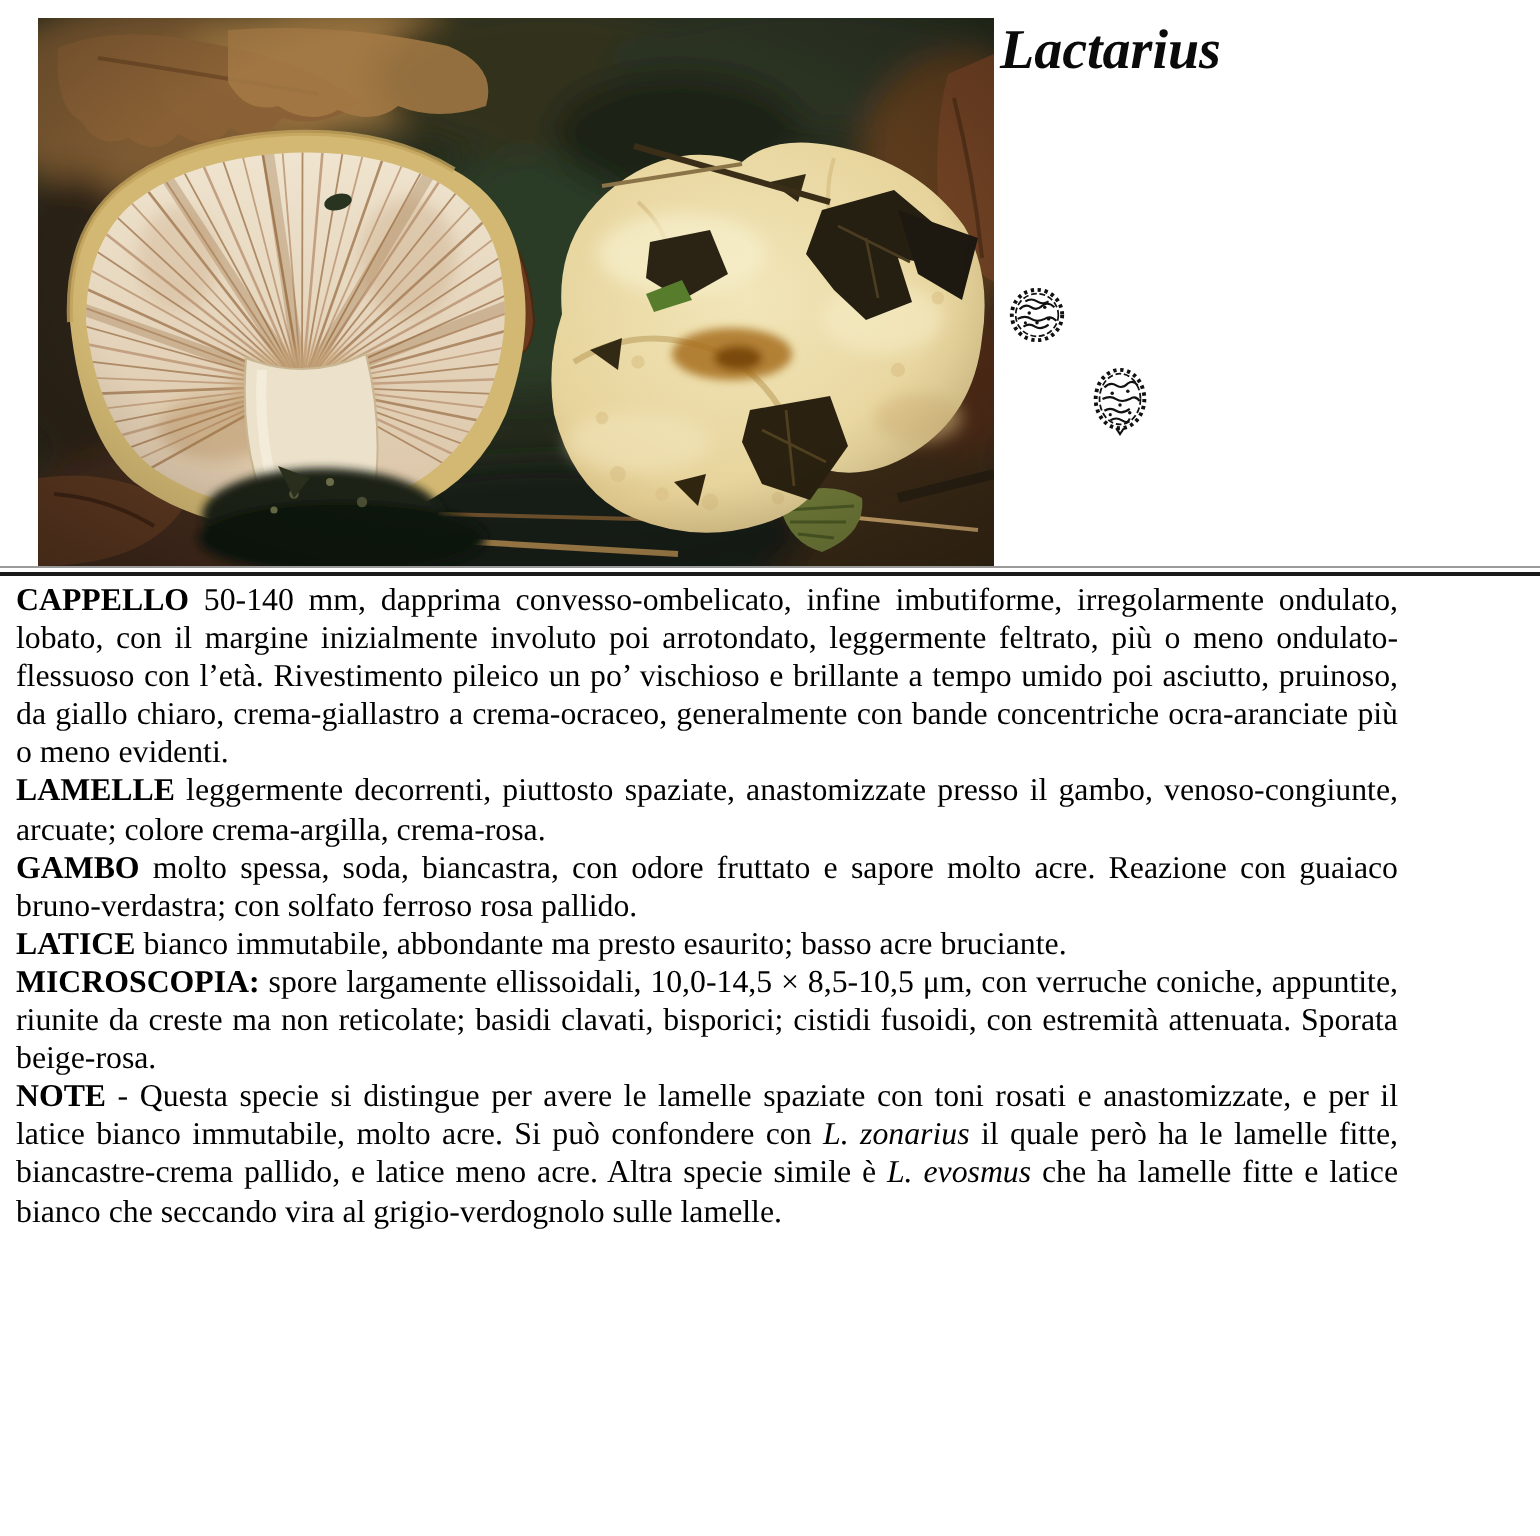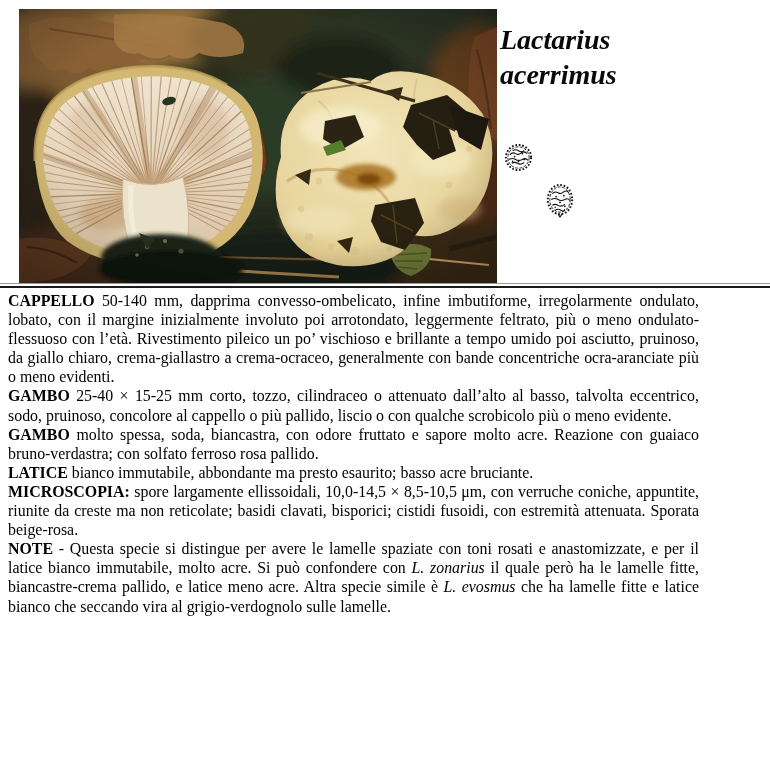--- a/index.html
+++ b/index.html
@@ -1,20 +1,20 @@
 <!DOCTYPE html>
 <html><head>
 <meta charset="utf-8">
 <style>
   html,body{margin:0;padding:0;background:#ffffff;}
   .page{position:relative;width:770px;height:768px;background:#fff;overflow:hidden;
         font-family:"Liberation Serif","DejaVu Serif",serif;color:#000;}
   .photo{position:absolute;left:19px;top:9px;width:478px;height:274px;}
   .photo svg{display:block;}
-  .title{position:absolute;left:500px;top:22px;width:260px;
+  .title{position:absolute;left:500px;top:8px;width:260px;
          font-weight:bold;font-style:italic;font-size:28px;line-height:35px;color:#0a0a0a;}
   .title span{display:block;}
   .spore{position:absolute;}
   .spore1{left:503px;top:142px;}
   .spore2{left:544px;top:182px;}
   .divider{position:absolute;left:0;top:283px;width:770px;height:5px;box-sizing:border-box;
            background:#fff;border-top:1px solid #9a9a9a;border-bottom:2px solid #1b1b1b;}
   .text{position:absolute;left:0;top:291px;width:706px;box-sizing:border-box;
         padding:0 7px 0 8px;font-size:15.9px;line-height:19.1px;text-align:justify;
         text-justify:inter-word;}
@@ -215,21 +215,20 @@
         <line x1="282" y1="84" x2="352" y2="73" stroke="#8a7448" stroke-width="2"></line>
         <line x1="430" y1="240" x2="478" y2="228" stroke="#2a2012" stroke-width="5"></line>
 
         <rect x="0" y="0" width="478" height="274" fill="url(#vign)"></rect>
       </g>
     </svg>
   </div>
 
   <div class="title">
     <span>Lactarius</span>
-    <span>acerrimus</span>
   </div>
 
   <div class="spore spore1">
     <svg width="31" height="31" viewBox="0 0 32 32" xmlns="http://www.w3.org/2000/svg">
       <circle cx="16" cy="16" r="13" fill="#ffffff" stroke="#111111" stroke-width="2" stroke-dasharray="1.7 1.9"></circle>
       <circle cx="16" cy="16" r="11" fill="none" stroke="#111111" stroke-width="0.9" stroke-dasharray="3 1.4"></circle>
       <g fill="none" stroke="#111111" stroke-width="1.1">
         <path d="M7,13 q3,-3 6,-1 q3,2 6,-1 q3,-2 6,1"></path>
         <path d="M6,18 q4,-2 7,0 q3,2 7,0 q3,-2 6,1"></path>
         <path d="M9,22 q3,-2 6,0 q3,2 7,-1"></path>
@@ -262,20 +261,20 @@
         <circle cx="21" cy="25" r="0.9"></circle>
           <circle cx="11" cy="26" r="0.8"></circle>
       </g>
     </svg>
   </div>
 
   <div class="divider"></div>
 
   <div class="text">
       <p><b>CAPPELLO</b><span> 50-140 mm, dapprima convesso-ombelicato, infine imbutiforme, irregolarmente ondulato, lobato, con il margine inizialmente involuto poi arrotondato, leggermente feltrato, più o meno ondulato-flessuoso con l’età. Rivestimento pileico un po’ vischioso e brillante a tempo umido poi asciutto, pruinoso, da giallo chiaro, crema-giallastro a crema-ocraceo, generalmente con bande concentriche ocra-aranciate più o meno evidenti.</span></p>
-      <p><b>GAMBO</b><span> 25-40 × 15-25 mm corto, tozzo, cilindraceo o attenuato dall’alto al basso, talvolta eccentrico, sodo, pruinoso, concolore al cappello o più pallido, liscio o con qualche scrobicolo più o meno evidente.</span></p>
+      <p><b>LAMELLE</b><span> leggermente decorrenti, piuttosto spaziate, anastomizzate presso il gambo, venoso-congiunte, arcuate; colore crema-argilla, crema-rosa.</span></p>
       <p><b>GAMBO</b><span> molto spessa, soda, biancastra, con odore fruttato e sapore molto acre. Reazione con guaiaco bruno-verdastra; con solfato ferroso rosa pallido.</span></p>
       <p><b>LATICE</b><span> bianco immutabile, abbondante ma presto esaurito; basso acre bruciante.</span></p>
       <p><b>MICROSCOPIA:</b><span> spore largamente ellissoidali, 10,0-14,5 × 8,5-10,5 μm, con verruche coniche, appuntite, riunite da creste ma non reticolate; basidi clavati, bisporici; cistidi fusoidi, con estremità attenuata. Sporata beige-rosa.</span></p>
       <p><b>NOTE</b><span> - Questa specie si distingue per avere le lamelle spaziate con toni rosati e anastomizzate, e per il latice bianco immutabile, molto acre. Si può confondere con </span><i>L. zonarius</i><span> il quale però ha le lamelle fitte, biancastre-crema pallido, e latice meno acre. Altra specie simile è </span><i>L. evosmus</i><span> che ha lamelle fitte e latice bianco che seccando vira al grigio-verdognolo sulle lamelle.</span></p>
     </div>
 
 </div>
 
 </body></html>

